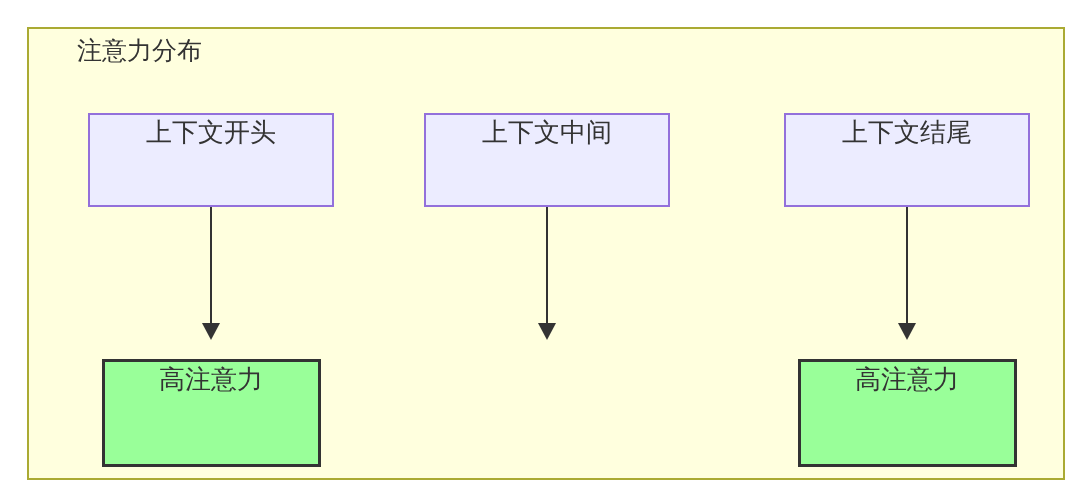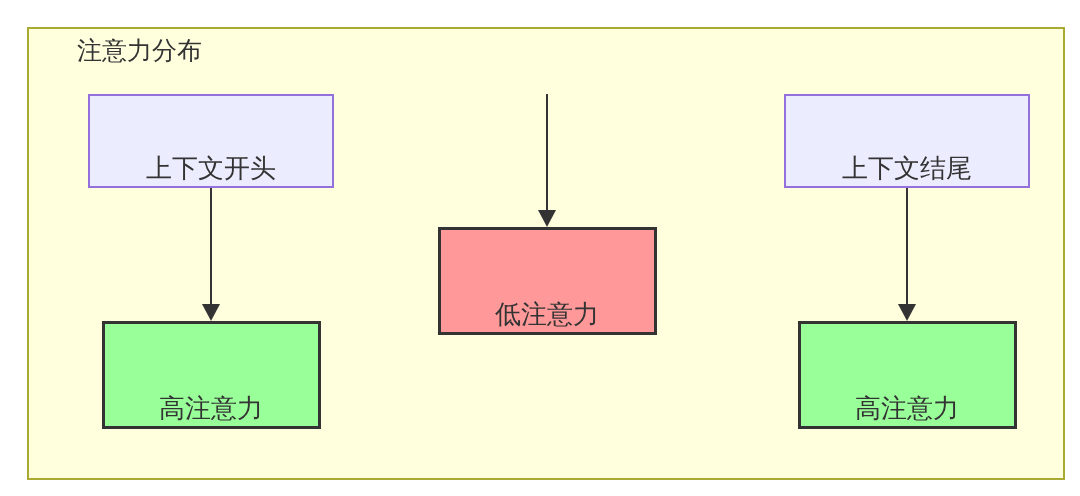--- a/index.html
+++ b/index.html
@@ -44,25 +44,26 @@
     display: flex;
     flex-direction: column;
     align-items: center;
   }
   .column.c0 { left: 57px; }
   .column.c1 { left: 393px; }
   .column.c2 { left: 753px; }
   .node {
     box-sizing: border-box;
     display: flex;
-    align-items: flex-end;
+    align-items: flex-start;
     justify-content: center;
     text-align: center;
     font-size: 26px;
     color: var(--c-text, #333333);
+    margin-top: 19px;
   }
   .source-node {
     width: 246px;
     height: 94px;
     background: var(--c-source_fill, #ececff);
     border: 2px solid var(--c-source_border, #9370db);
   }
   .arrow {
     display: flex;
     flex-direction: column;
@@ -104,26 +105,26 @@
       <div class="arrow">
         <div class="arrow-line"></div>
         <div class="arrow-head"></div>
       </div>
       <div class="node result-node" data-level="high">
         <span>高注意力</span>
       </div>
     </div>
 
     <div class="column c1">
+      <div class="node source-node">
+        <span>上下文中间</span>
+      </div>
       <div class="arrow">
         <div class="arrow-line"></div>
         <div class="arrow-head"></div>
-      </div>
-      <div class="node result-node" data-level="low">
-        <span>低注意力</span>
       </div>
     </div>
 
     <div class="column c2">
       <div class="node source-node">
         <span>上下文结尾</span>
       </div>
       <div class="arrow">
         <div class="arrow-line"></div>
         <div class="arrow-head"></div>

